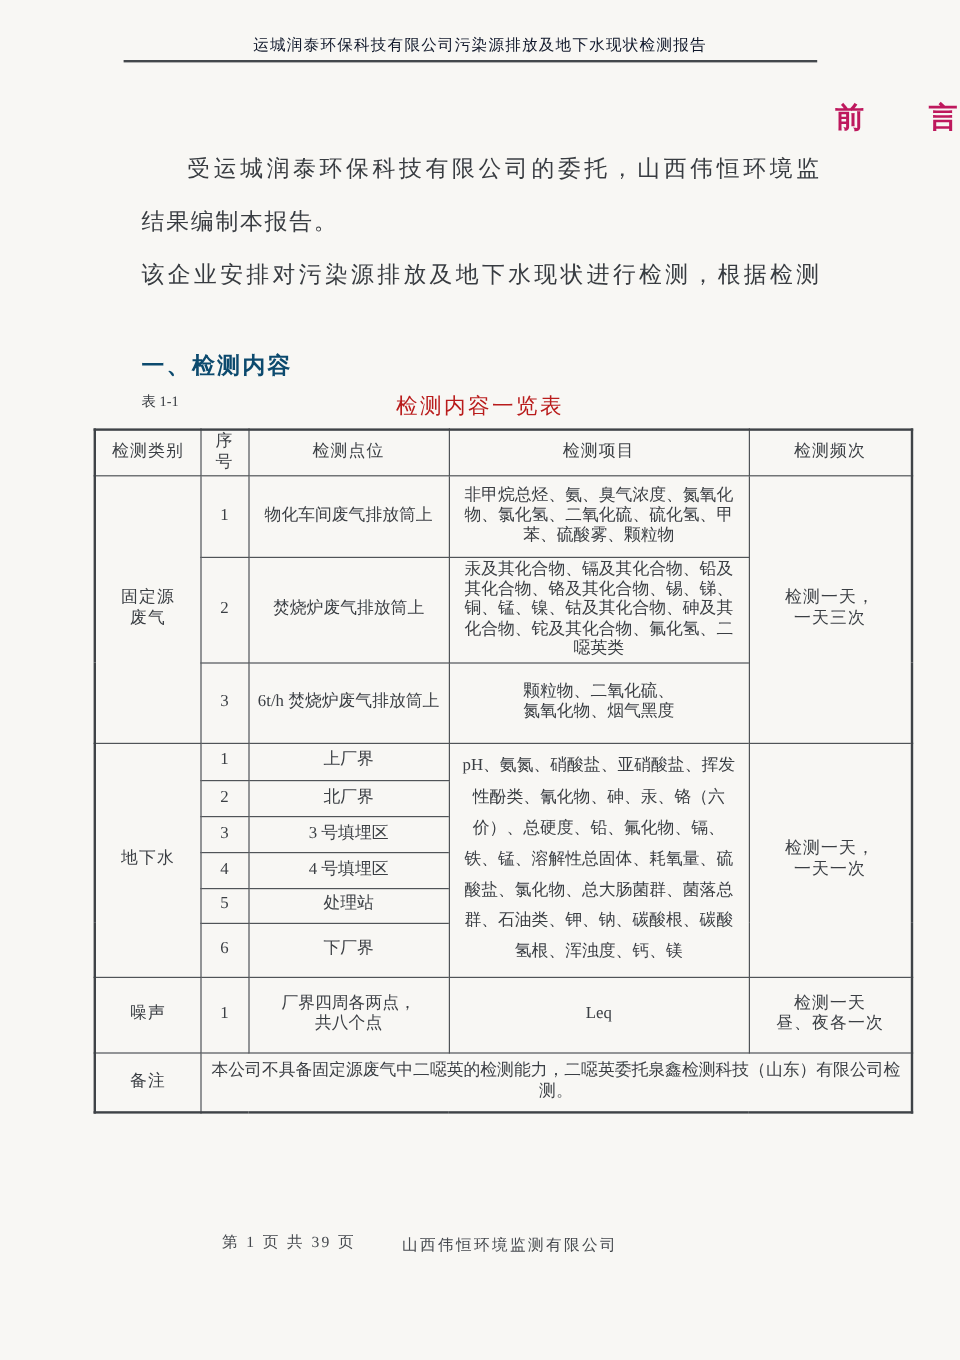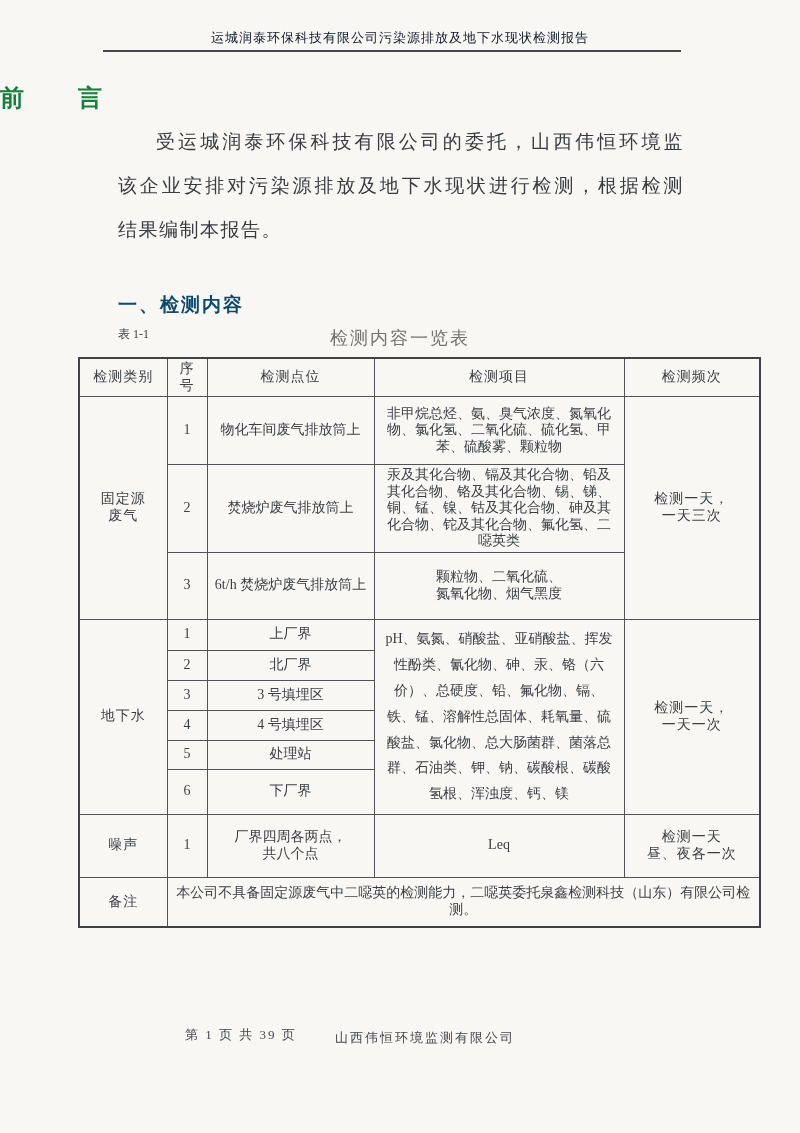--- a/index.html
+++ b/index.html
@@ -21,22 +21,22 @@
     text-align:center;
     font-size:13px; letter-spacing:1px; color:#0f172a;
   }
   .header-rule {
     position:absolute; top:50px; left:103px; width:578px; height:2px;
     background:#44484c;
   }
   
   .preface-title {
     position:absolute; top:82px; left:0; width:100%;
-    text-align:left;
-    font-size:24px; font-weight:bold; letter-spacing:2px; color:#15803d;
+    text-align:right;
+    font-size:24px; font-weight:bold; letter-spacing:2px; color:#be185d;
   }
   .preface {
     position:absolute; top:120px; left:118px; width:566px;
     font-size:19px; color:#383c41; letter-spacing:1.5px;
   }
   .par-line {
     height:44px; line-height:44px;
     text-align:justify; text-align-last:justify;
     white-space:nowrap; 
   }
@@ -47,21 +47,21 @@
     position:absolute; top:292px; left:118px;
     font-size:19px; font-weight:bold; letter-spacing:2px; color:#0c4a6e;
   }
   .table-label {
     position:absolute; top:326px; left:118px;
     font-size:12px; color:#383c41;
   }
   .table-title {
     position:absolute; top:326px; left:0; width:100%;
     text-align:center;
-    font-size:18px; letter-spacing:2px; color:#737373;
+    font-size:18px; letter-spacing:2px; color:#b91c1c;
   }
   
   .tbl-wrap { position:absolute; top:357px; left:62px;margin-left:16px; }
   table.content {
     border-collapse:collapse; table-layout:fixed;
     width:681px;
     border:2px solid #3f4347;
     font-size:14px; color:#3b3f44;
   }
   table.content td, table.content th {
@@ -95,22 +95,22 @@
 
 <div class="page">
 
   <div class="doc-header">运城润泰环保科技有限公司污染源排放及地下水现状检测报告</div>
   <div class="header-rule"></div>
 
   <div class="preface-title">前　　言</div>
 
   <div class="preface">
     <div class="par-line first">受运城润泰环保科技有限公司的委托，山西伟恒环境监</div>
+    <div class="par-line last">结果编制本报告。</div>
     <div class="par-line">该企业安排对污染源排放及地下水现状进行检测，根据检测</div>
-    <div class="par-line last">结果编制本报告。</div>
   </div>
 
   <div class="section-heading">一、检测内容</div>
 
   <div class="table-title">检测内容一览表</div>
   <div class="table-label">表 1-1</div>
 
   <div class="tbl-wrap">
     <table class="content">
       <colgroup>

